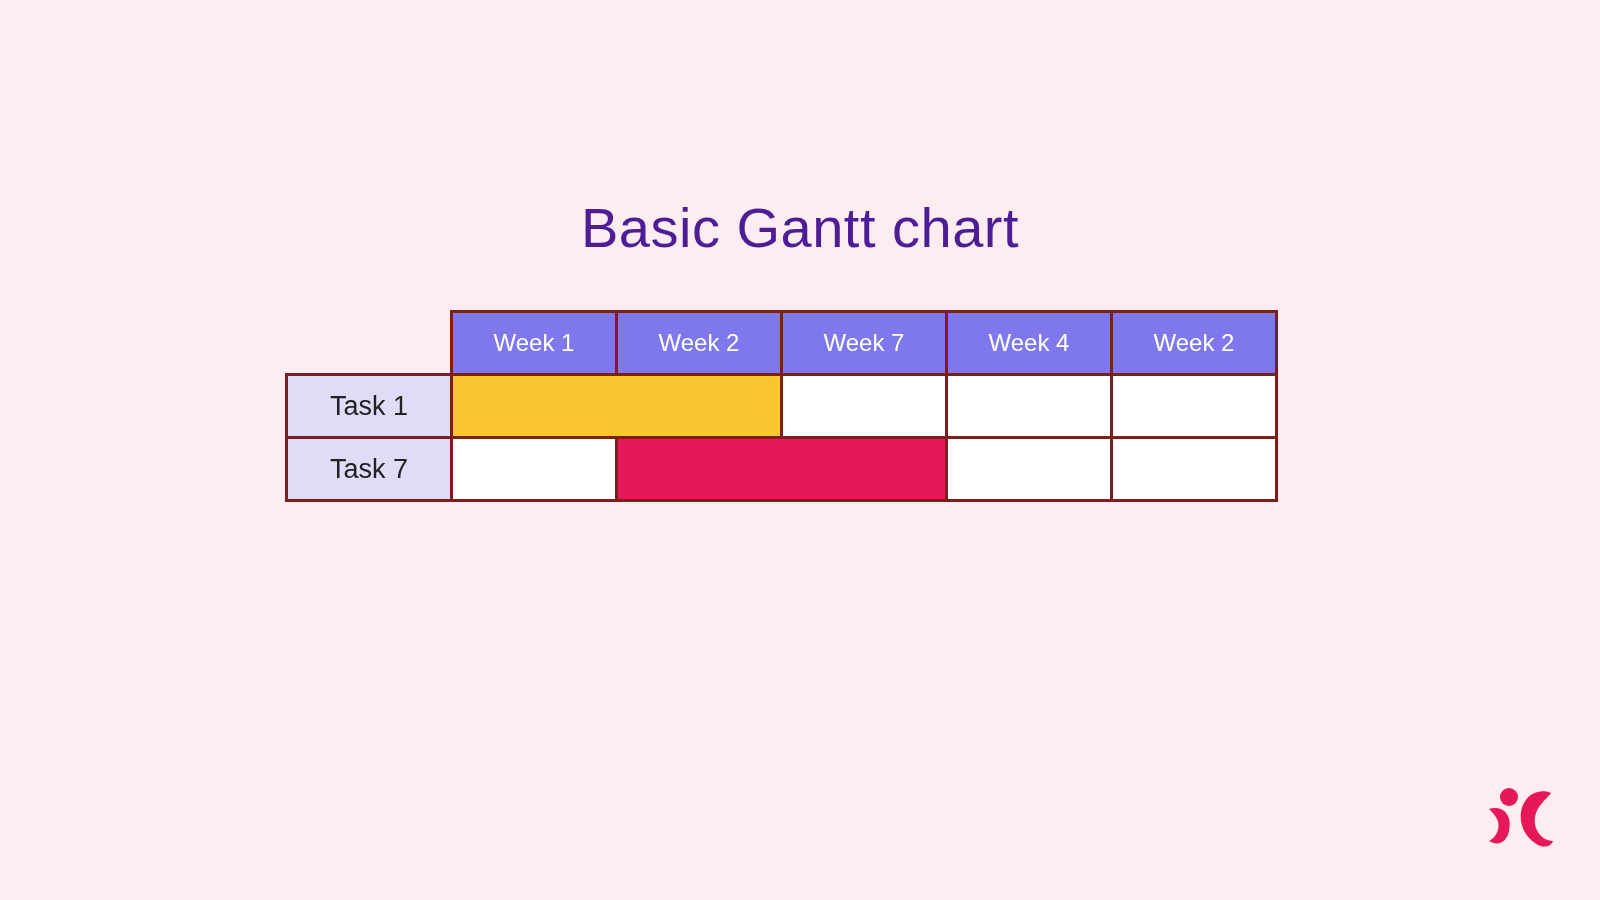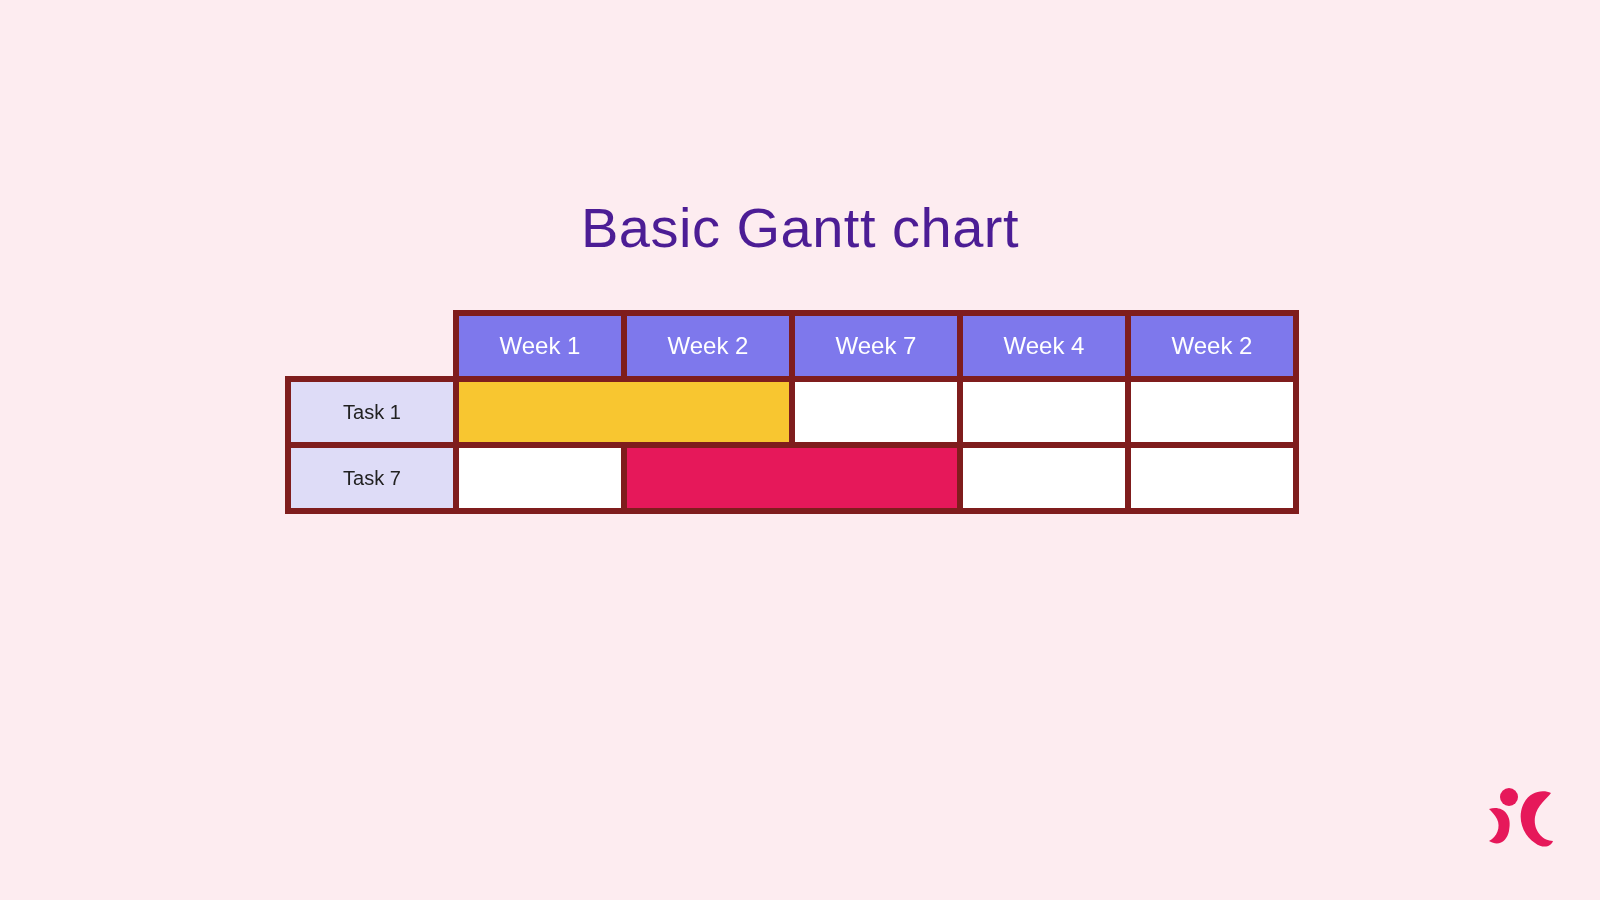--- a/index.html
+++ b/index.html
@@ -1,21 +1,21 @@
 <!DOCTYPE html>
 <html><head>
 <meta charset="utf-8">
 <style>
   html,body{margin:0;padding:0;width:1600px;height:900px;overflow:hidden;font-family:"Helvetica Neue",Arial,sans-serif;}
   body{background:#fdecf0;position:relative;}
   .title{position:absolute;left:0;right:0;top:195px;text-align:center;font-size:56px;color:#4c1d95;font-weight:400;letter-spacing:.5px;}
   .gantt{position:absolute;left:285px;top:310px;border-collapse:collapse;}
-  .gantt td,.gantt th{border:6px solid #7f1d1d;text-align:center;vertical-align:middle;font-weight:400;}
+  .gantt td,.gantt th{border:3px solid #7f1d1d;text-align:center;vertical-align:middle;font-weight:400;}
   .gantt th{width:160px;height:58px;background:#7e78ec;color:#ffffff;font-size:24px;}
-  .gantt td{width:160px;height:58px;background:#ffffff;color:#333;font-size:20px;}
+  .gantt td{width:160px;height:58px;background:#ffffff;color:#333;font-size:27px;}
   .gantt td.label{background:#dedcf7;color:#222;}
   .gantt td.corner{background:#fdecf0;border:none;}
   .logo{position:absolute;right:45px;bottom:45px;color:#e6185a;}
 </style>
 </head>
 <body>
 
 <div class="title">Basic Gantt chart</div>
 
 <table class="gantt">

